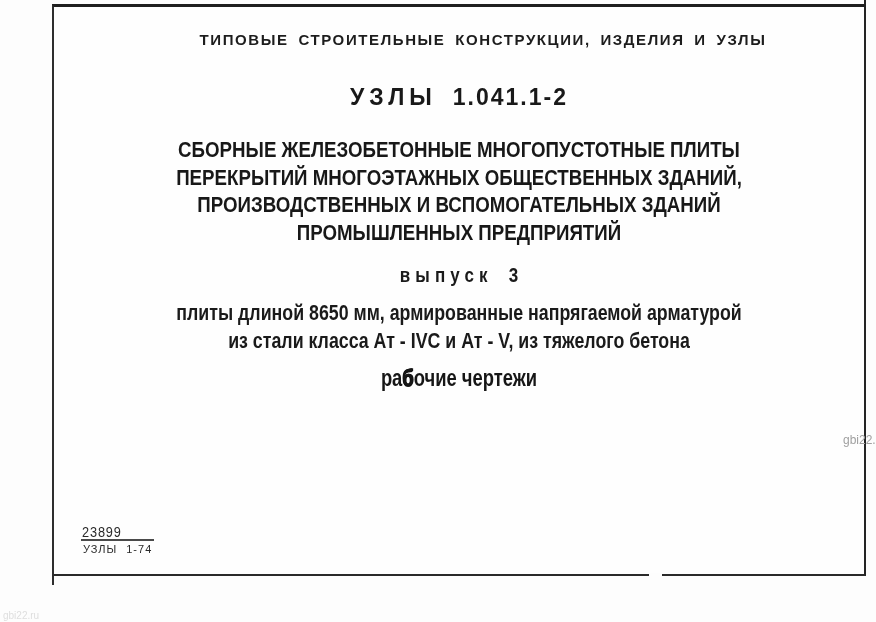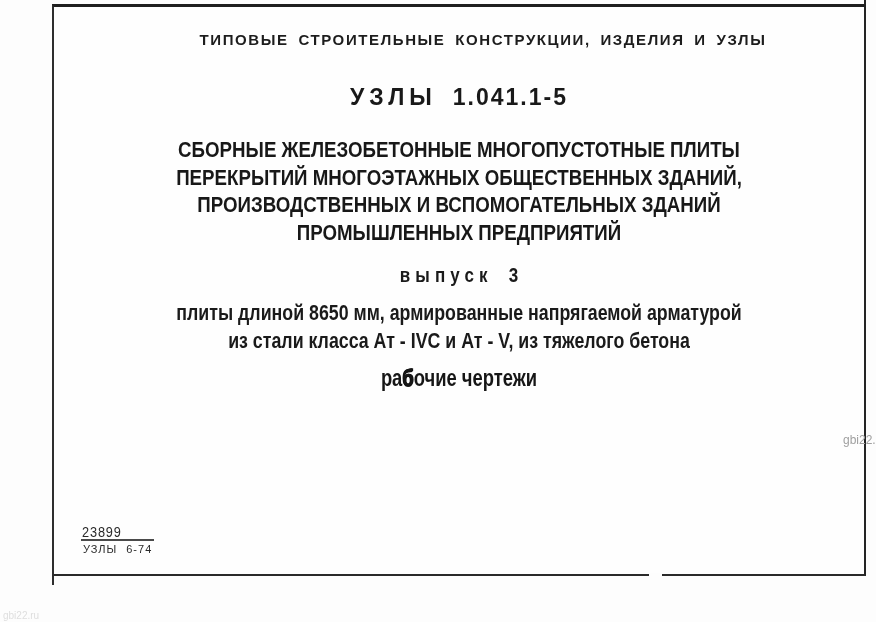--- a/index.html
+++ b/index.html
@@ -182,21 +182,21 @@
 <div class="page">
 
   <div class="frame"></div>
   <div class="border-gap"></div>
   <div class="stub-bl"></div>
   <div class="stub-tr"></div>
 
   <div class="header">ТИПОВЫЕ СТРОИТЕЛЬНЫЕ КОНСТРУКЦИИ, ИЗДЕЛИЯ И УЗЛЫ</div>
 
   <div class="series">
-    <span class="series-label">УЗЛЫ</span><span class="series-number">1.041.1-5</span>
+    <span class="series-label">УЗЛЫ</span><span class="series-number">1.041.1-2</span>
   </div>
 
   <div class="title">
     <div>СБОРНЫЕ ЖЕЛЕЗОБЕТОННЫЕ МНОГОПУСТОТНЫЕ ПЛИТЫ</div>
     <div>ПЕРЕКРЫТИЙ МНОГОЭТАЖНЫХ ОБЩЕСТВЕННЫХ ЗДАНИЙ,</div>
     <div>ПРОИЗВОДСТВЕННЫХ И ВСПОМОГАТЕЛЬНЫХ ЗДАНИЙ</div>
     <div>ПРОМЫШЛЕННЫХ ПРЕДПРИЯТИЙ</div>
   </div>
 
   <div class="issue">
@@ -208,19 +208,19 @@
     <div>из стали класса Ат - IVC и Ат - V, из тяжелого бетона</div>
   </div>
 
   <div class="doctype">
     <span>ра</span><span class="smudge">б</span><span>очие чертежи</span>
   </div>
 
   <div class="stamp-number">23899</div>
   <div class="stamp-underline"></div>
   <div class="stamp-price">
-    <span>УЗЛЫ</span><span class="price-value">6-74</span>
+    <span>УЗЛЫ</span><span class="price-value">1-74</span>
   </div>
 
   <div class="wm-right">gbi22.ru</div>
   <div class="wm-bl">gbi22.ru</div>
 
 </div>
 
 </body></html>

